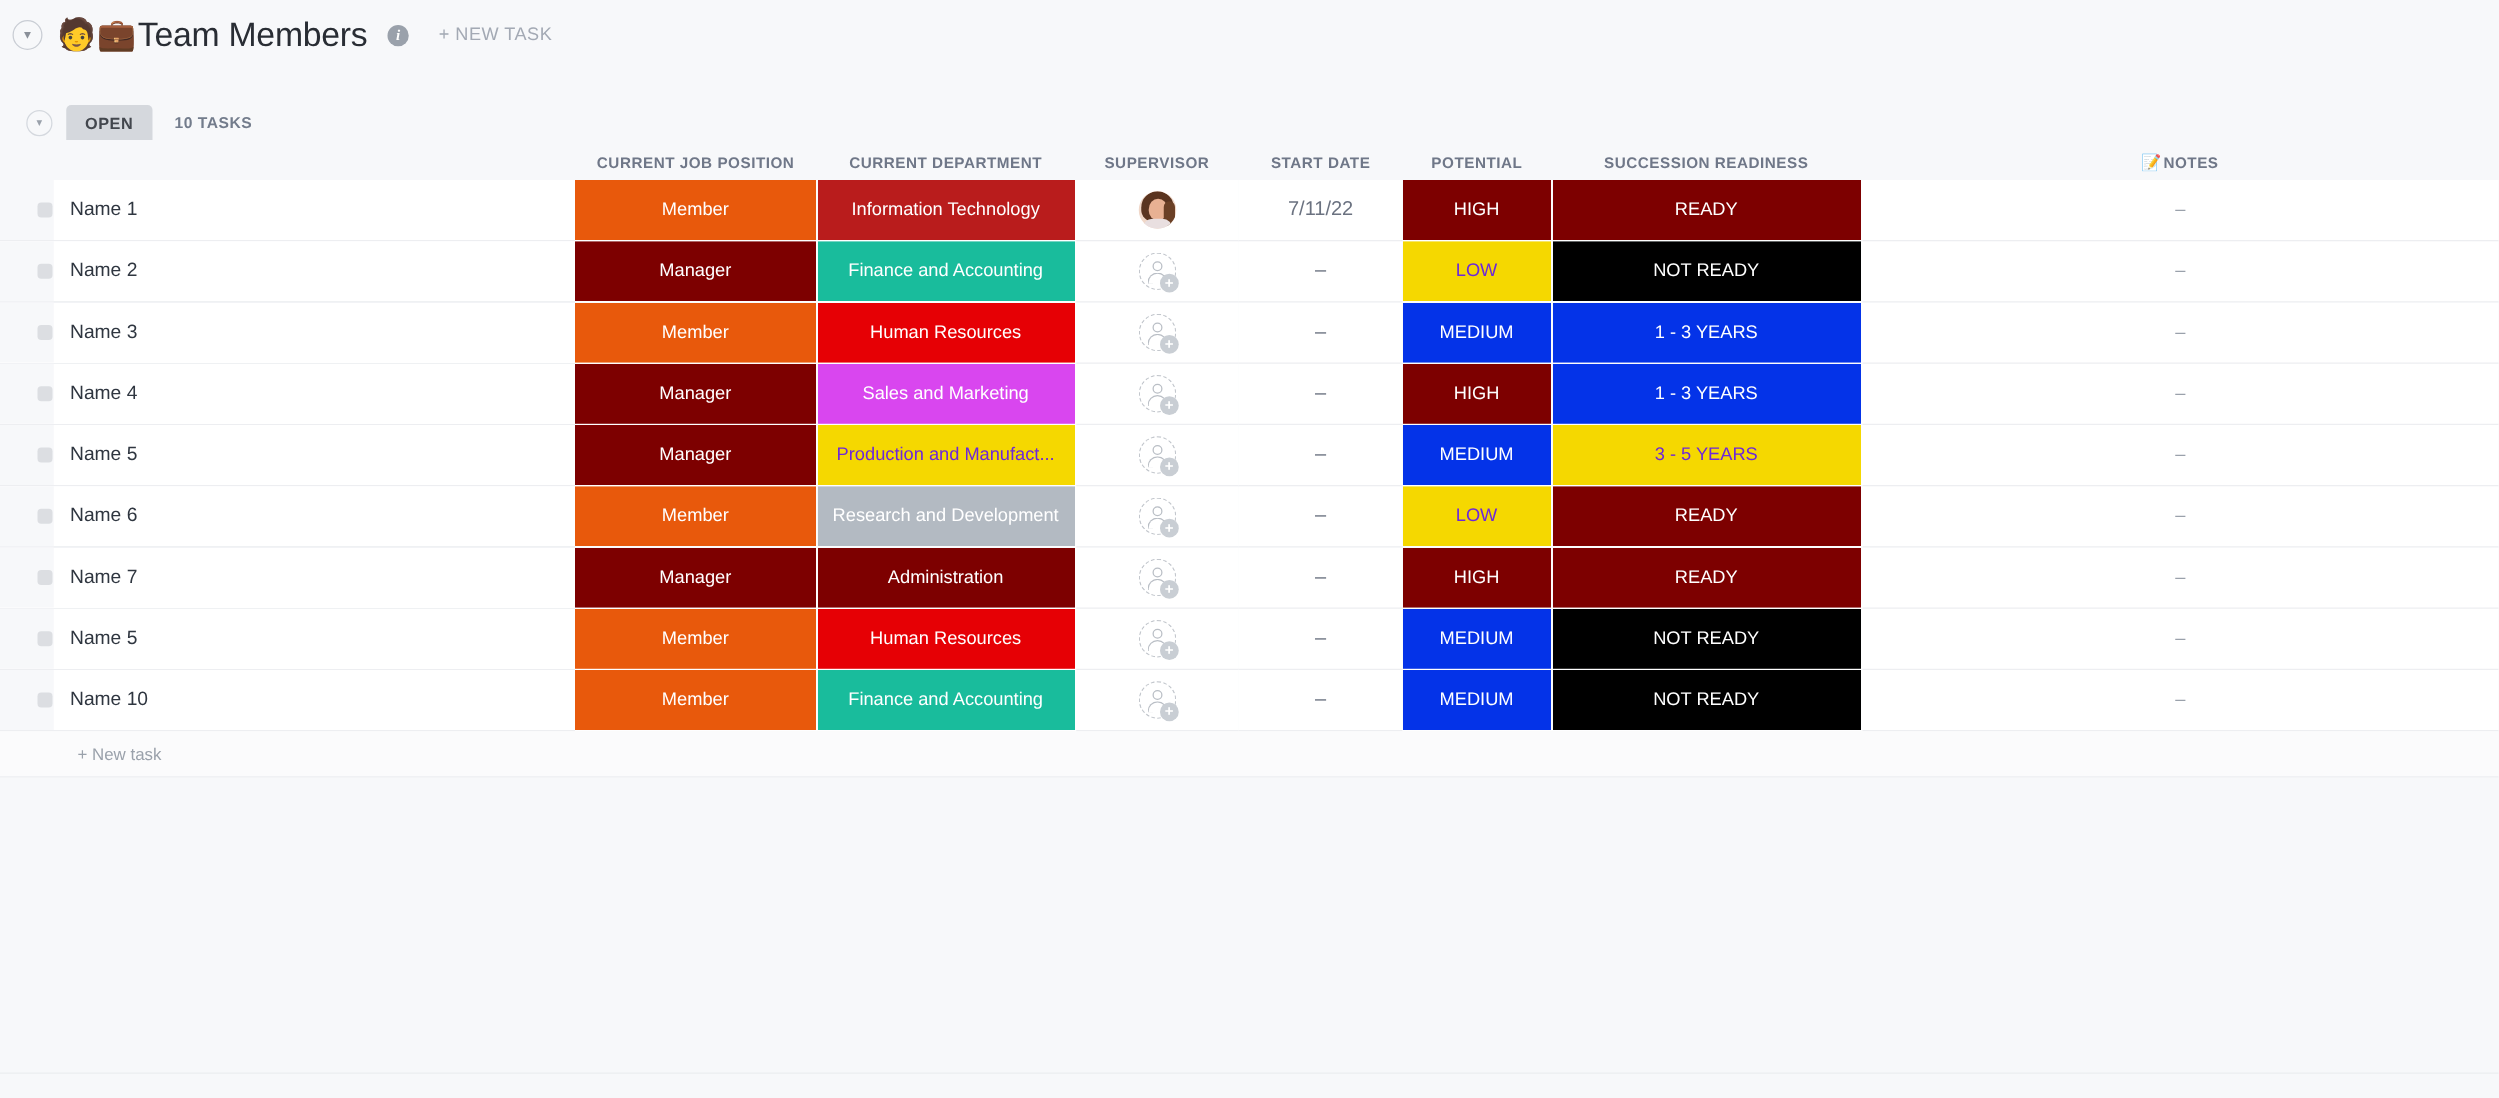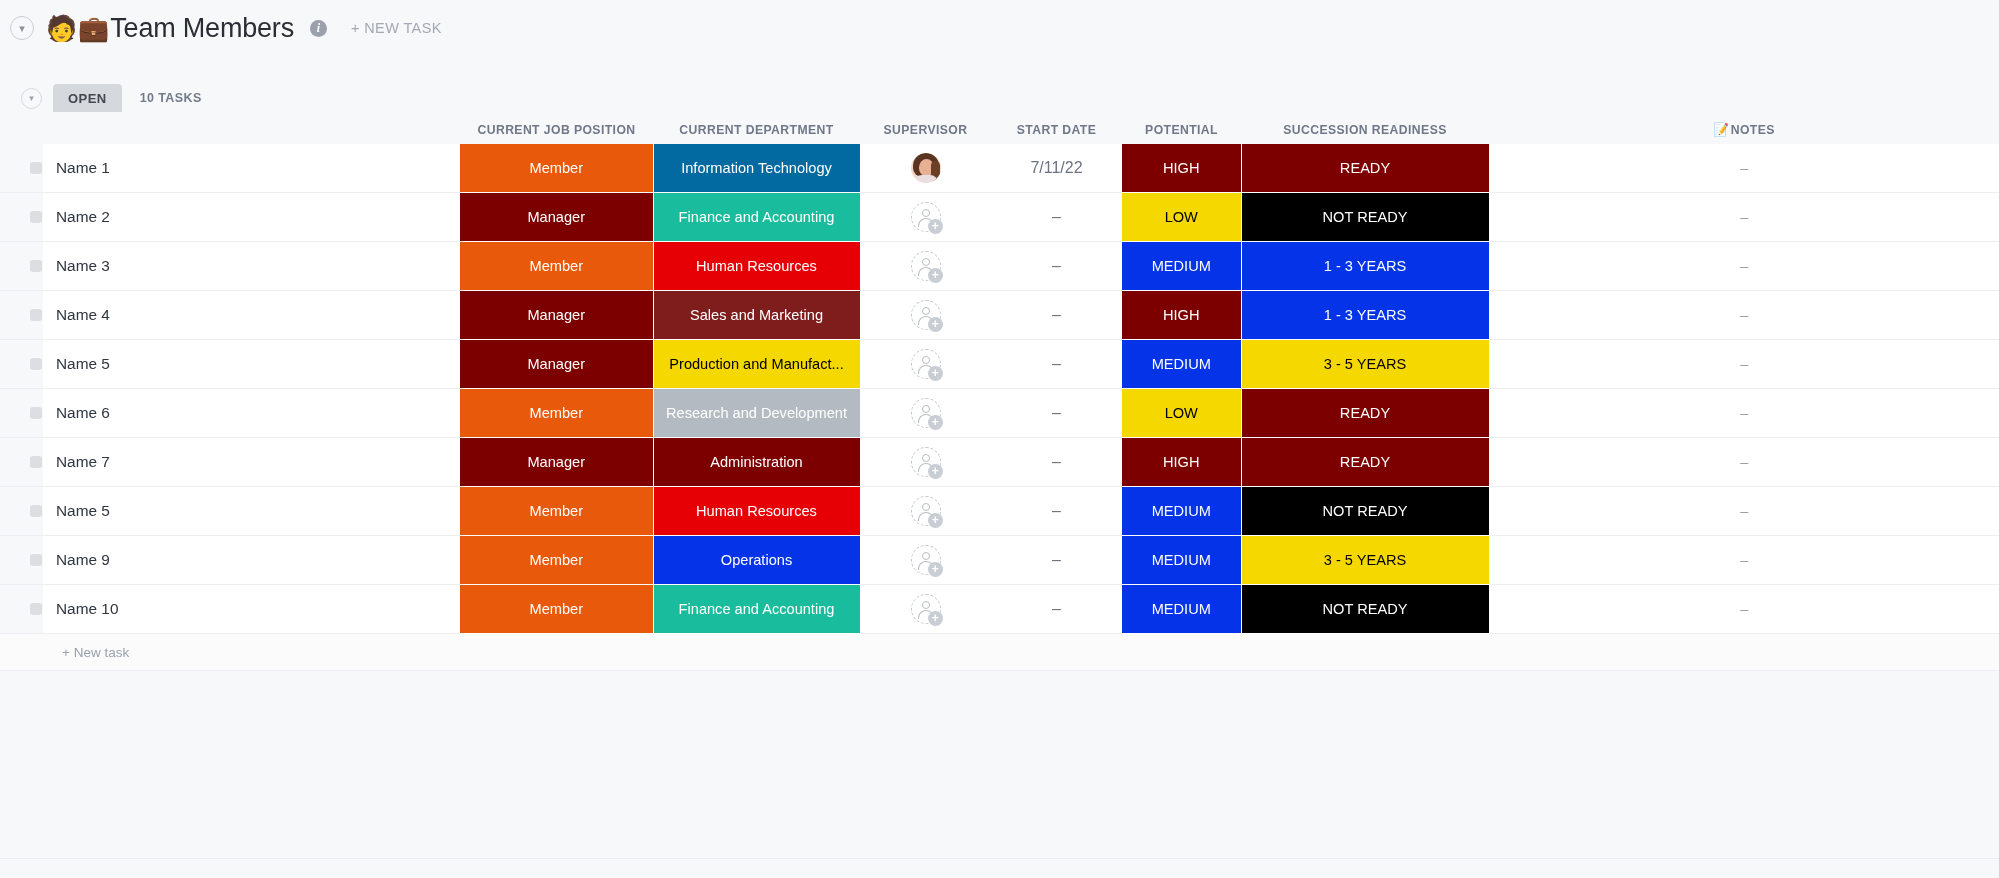--- a/index.html
+++ b/index.html
@@ -106,21 +106,21 @@
   .name-text { position: relative; z-index: 2; }
 
   
   td.tag {
     color: #ffffff; font-size: 14.6px;
     border-bottom: 1px solid rgba(255,255,255,.85);
     border-right: 1px solid rgba(255,255,255,.85);
     overflow: hidden; white-space: nowrap; text-overflow: ellipsis;
     padding: 16px 6px;
   }
-  td.tag.dark-text { color: #000000; }
+  td.tag.dark-text { color: #6d28d9; }
 
   td.cell-date { color: #6b7280; font-size: 16px; }
   td.cell-sup  { }
   td.cell-notes { color: #9aa1ab; }
 
   
   .avatar-photo {
     width: 30px; height: 30px; border-radius: 50%;
     display: inline-block; overflow: hidden; position: relative;
     background: #f0d7c8; vertical-align: middle;
@@ -224,21 +224,21 @@
               <span class="memo">📝</span>
                 <span>NOTES</span>
             </span>
           </th>
         </tr>
       </thead>
       <tbody id="tbody">
           <tr>
             <td class="cell-name"><span class="row-dot"></span><span class="name-text">Name 1</span></td>
             <td class="tag" style="background:#E8590C">Member</td>
-            <td class="tag" style="background:#0369a1">Information Technology</td>
+            <td class="tag" style="background:#b91c1c">Information Technology</td>
             <td class="cell-sup"><span class="avatar-photo"><span class="hair"></span><span class="face"></span><span class="hair2"></span><span class="shoulder"></span></span></td>
             <td class="cell-date">7/11/22</td>
             <td class="tag" style="background:#7D0000">HIGH</td>
             <td class="tag" style="background:#7D0000">READY</td>
             <td class="cell-notes">–</td>
           </tr>
           <tr>
             <td class="cell-name"><span class="row-dot"></span><span class="name-text">Name 2</span></td>
             <td class="tag" style="background:#7D0000">Manager</td>
             <td class="tag" style="background:#19BC9C">Finance and Accounting</td>
@@ -254,21 +254,21 @@
             <td class="tag" style="background:#E60005">Human Resources</td>
             <td class="cell-sup"><span class="avatar-add"><span class="ring"></span><span class="head"></span><span class="body"></span><span class="plus">+</span></span></td>
             <td class="cell-date">–</td>
             <td class="tag" style="background:#0433E8">MEDIUM</td>
             <td class="tag" style="background:#0433E8">1 - 3 YEARS</td>
             <td class="cell-notes">–</td>
           </tr>
           <tr>
             <td class="cell-name"><span class="row-dot"></span><span class="name-text">Name 4</span></td>
             <td class="tag" style="background:#7D0000">Manager</td>
-            <td class="tag" style="background:#7f1d1d">Sales and Marketing</td>
+            <td class="tag" style="background:#d946ef">Sales and Marketing</td>
             <td class="cell-sup"><span class="avatar-add"><span class="ring"></span><span class="head"></span><span class="body"></span><span class="plus">+</span></span></td>
             <td class="cell-date">–</td>
             <td class="tag" style="background:#7D0000">HIGH</td>
             <td class="tag" style="background:#0433E8">1 - 3 YEARS</td>
             <td class="cell-notes">–</td>
           </tr>
           <tr>
             <td class="cell-name"><span class="row-dot"></span><span class="name-text">Name 5</span></td>
             <td class="tag" style="background:#7D0000">Manager</td>
             <td class="tag dark-text" style="background:#F5D800">Production and Manufact...</td>
@@ -299,30 +299,20 @@
             <td class="cell-notes">–</td>
           </tr>
           <tr>
             <td class="cell-name"><span class="row-dot"></span><span class="name-text">Name 5</span></td>
             <td class="tag" style="background:#E8590C">Member</td>
             <td class="tag" style="background:#E60005">Human Resources</td>
             <td class="cell-sup"><span class="avatar-add"><span class="ring"></span><span class="head"></span><span class="body"></span><span class="plus">+</span></span></td>
             <td class="cell-date">–</td>
             <td class="tag" style="background:#0433E8">MEDIUM</td>
             <td class="tag" style="background:#000000">NOT READY</td>
-            <td class="cell-notes">–</td>
-          </tr>
-          <tr>
-            <td class="cell-name"><span class="row-dot"></span><span class="name-text">Name 9</span></td>
-            <td class="tag" style="background:#E8590C">Member</td>
-            <td class="tag" style="background:#0433E8">Operations</td>
-            <td class="cell-sup"><span class="avatar-add"><span class="ring"></span><span class="head"></span><span class="body"></span><span class="plus">+</span></span></td>
-            <td class="cell-date">–</td>
-            <td class="tag" style="background:#0433E8">MEDIUM</td>
-            <td class="tag dark-text" style="background:#F5D800">3 - 5 YEARS</td>
             <td class="cell-notes">–</td>
           </tr>
           <tr>
             <td class="cell-name"><span class="row-dot"></span><span class="name-text">Name 10</span></td>
             <td class="tag" style="background:#E8590C">Member</td>
             <td class="tag" style="background:#19BC9C">Finance and Accounting</td>
             <td class="cell-sup"><span class="avatar-add"><span class="ring"></span><span class="head"></span><span class="body"></span><span class="plus">+</span></span></td>
             <td class="cell-date">–</td>
             <td class="tag" style="background:#0433E8">MEDIUM</td>
             <td class="tag" style="background:#000000">NOT READY</td>

